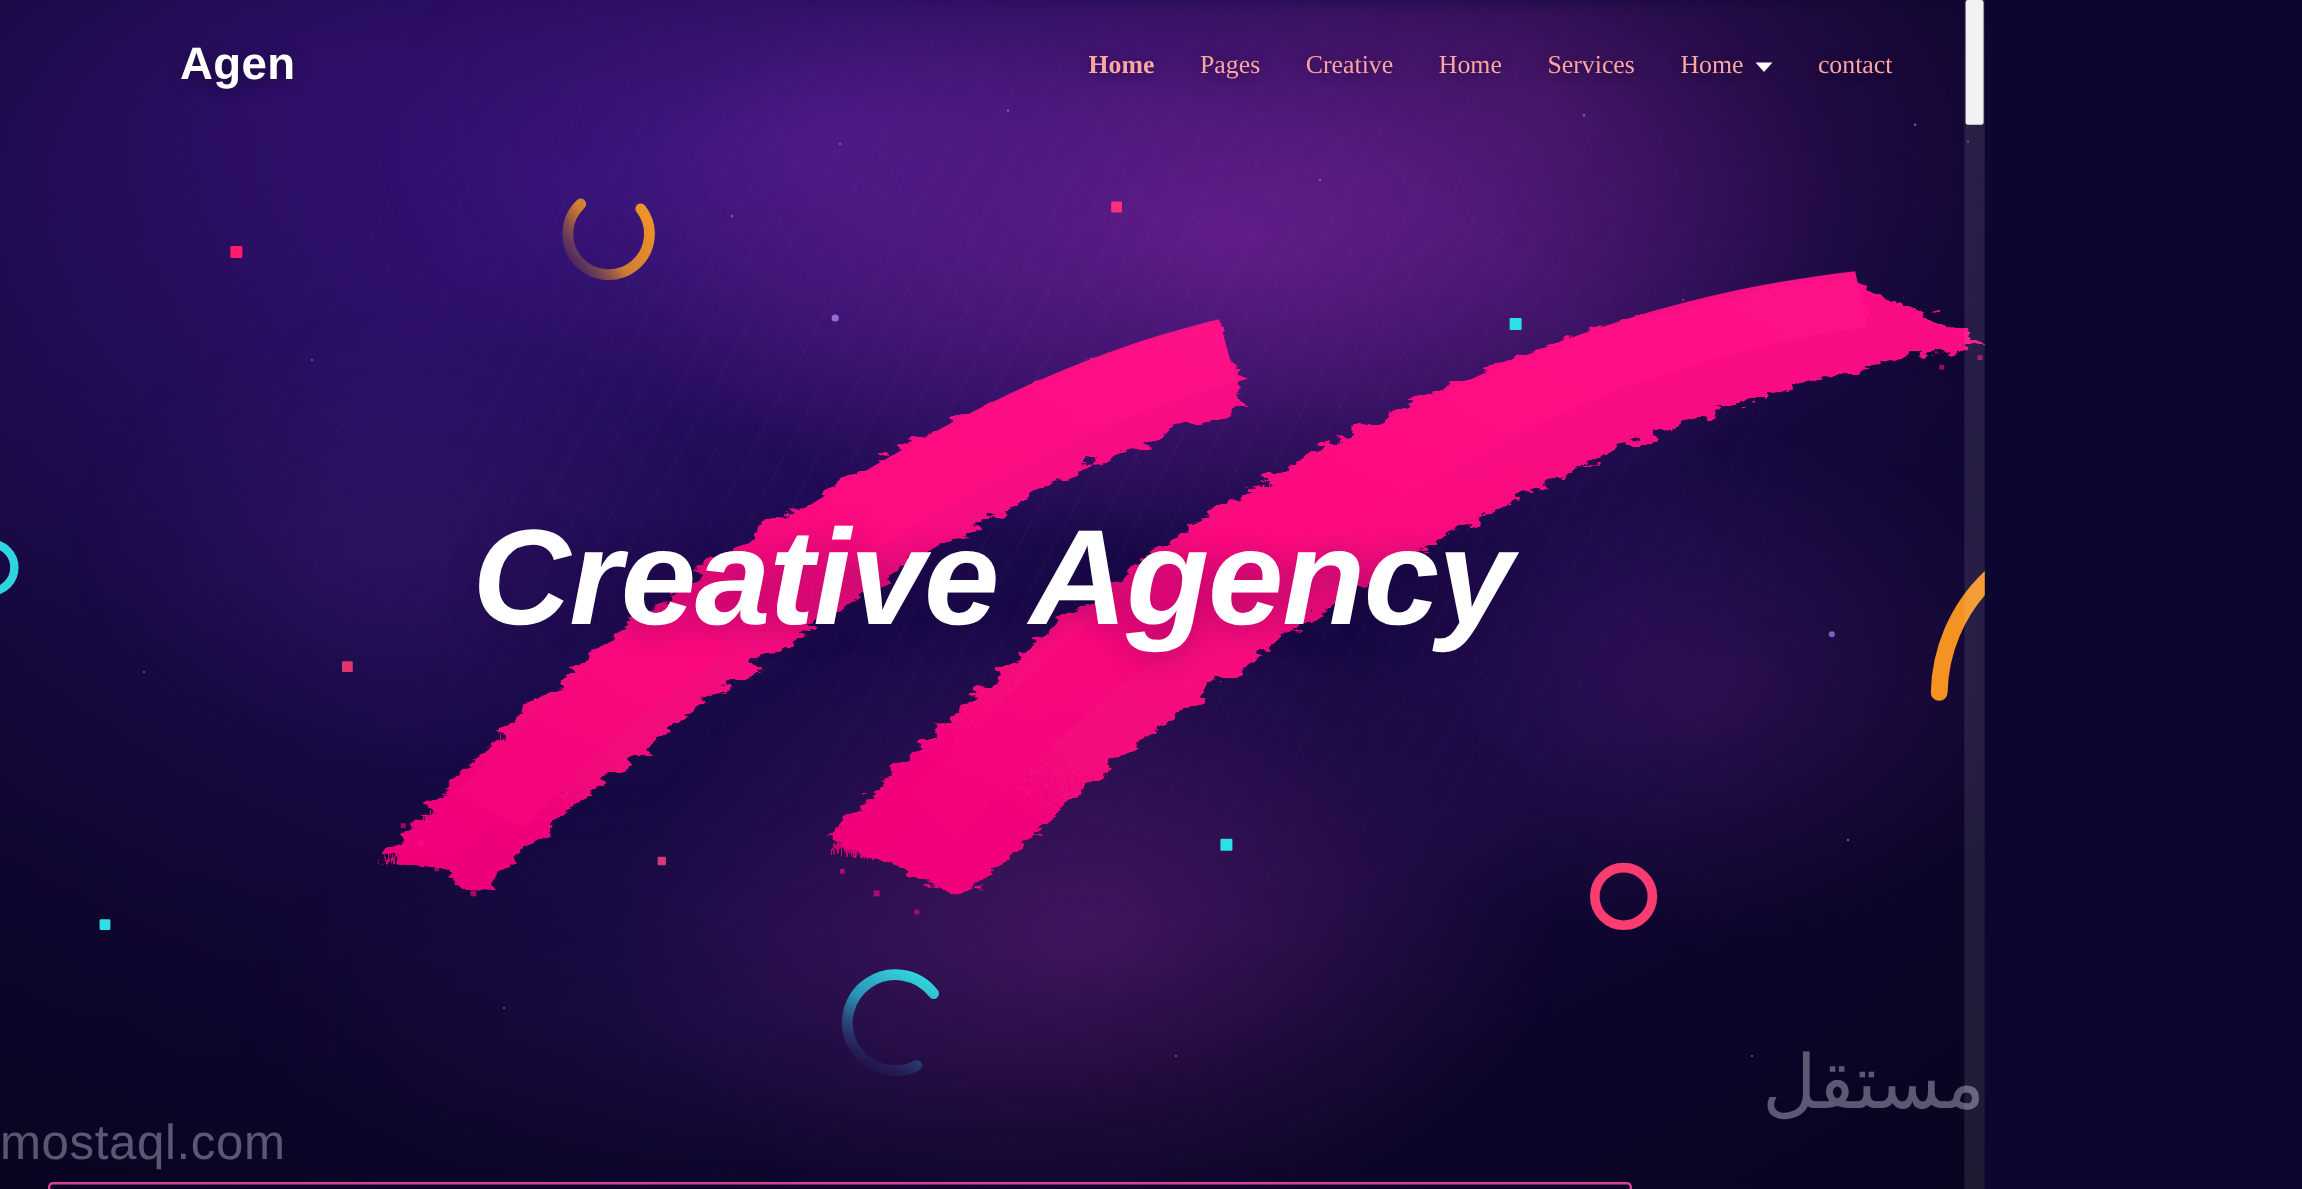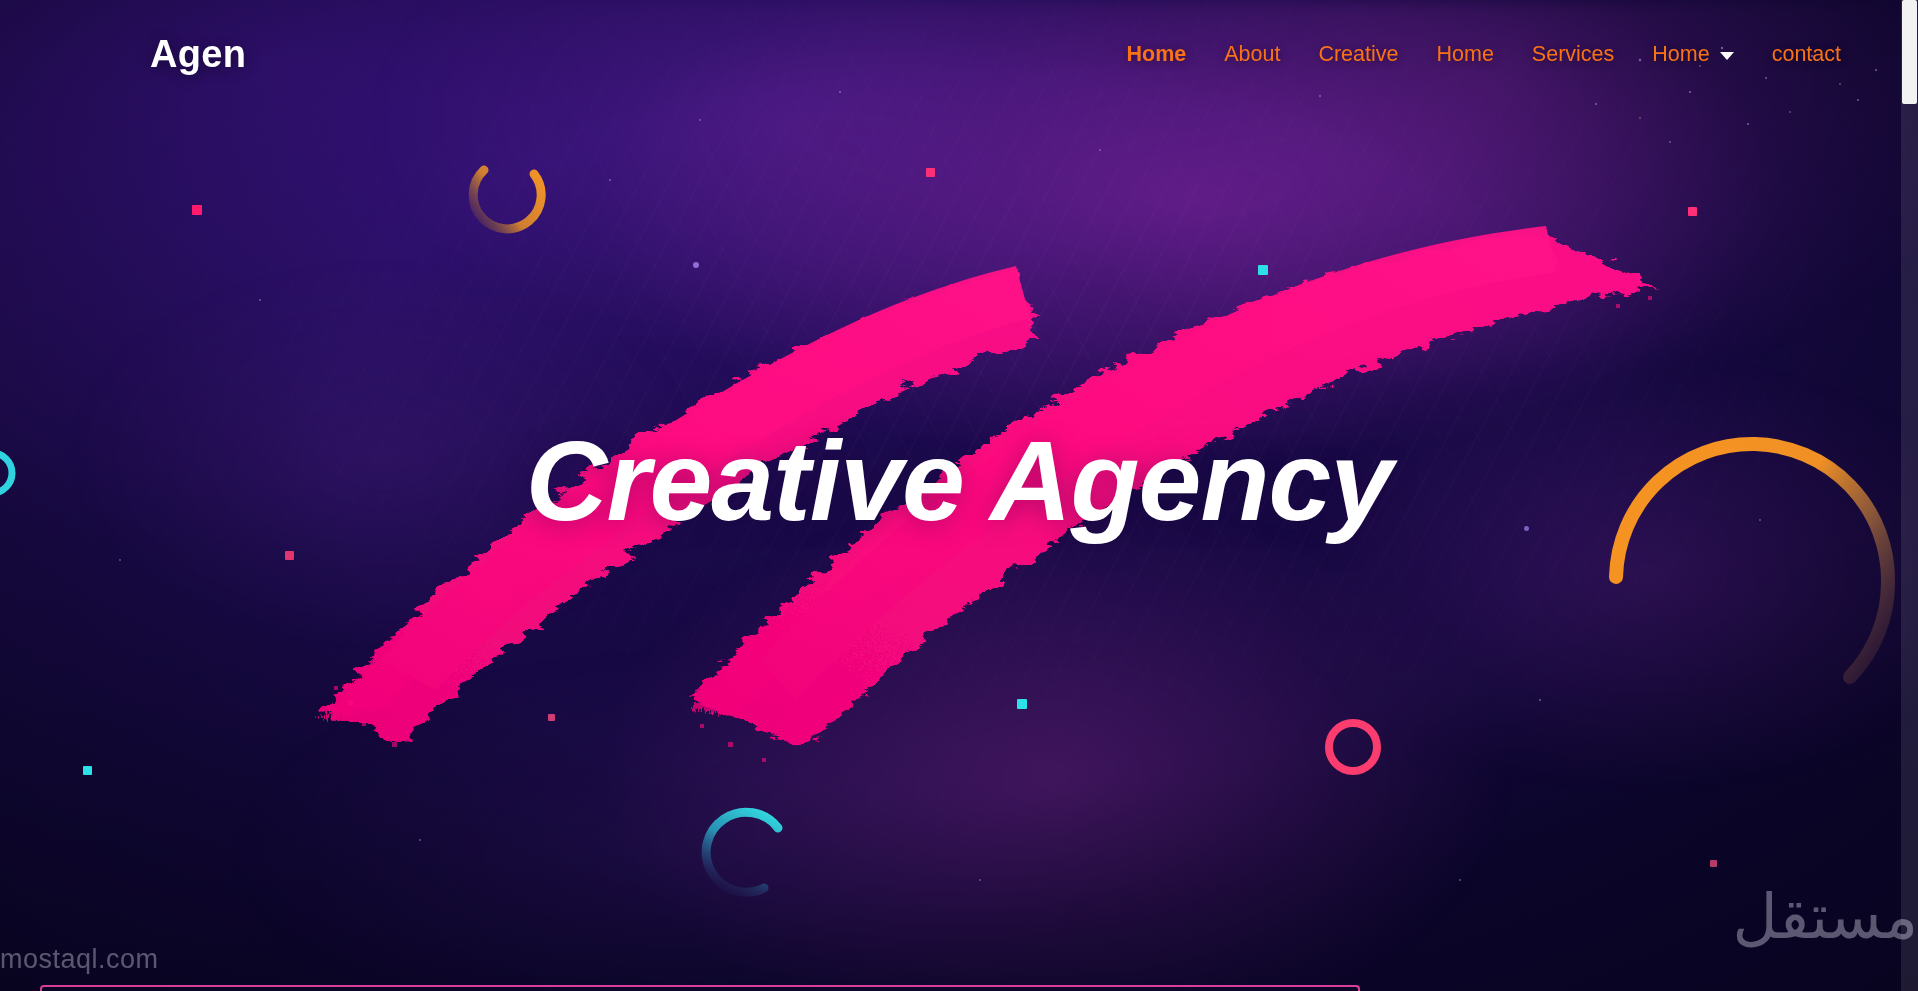--- a/index.html
+++ b/index.html
@@ -6,21 +6,21 @@
   *{margin:0;padding:0;box-sizing:border-box;}
   html,body{width:1918px;height:991px;overflow:hidden;background:#0d0630;}
   body{
     font-family:"Liberation Sans","DejaVu Sans",sans-serif;
     -webkit-font-smoothing:antialiased;
   }
 
   
   .hero{
     position:relative;
-    width:1918px;height:991px;
+    width:1654px;height:991px;
     overflow:hidden;
     background:#150a3e;
   }
 
   
   .bg-base{
     position:absolute;inset:0;
     background:
       radial-gradient(130% 95% at 14% 6%,   #3a1384 0%,  #2a0f66 26%, #1a0a4a 52%, #0d0630 100%),
       linear-gradient(180deg,#1d0c57 0%, #160a43 55%, #0c0528 100%);
@@ -62,25 +62,26 @@
   .logo{
     font-size:38px;font-weight:700;color:#fff;letter-spacing:.3px;
     text-shadow:0 2px 14px rgba(0,0,0,.45);
     cursor:pointer;
   }
   .nav-list{
     margin-left:auto;display:flex;align-items:center;gap:0;
     list-style:none;
   }
   .nav-link{
-    color:#f97316;font-size:21.5px;font-weight:400;
+    color:#fca5a5;font-size:21.5px;font-weight:400;
     text-decoration:none;padding:8px 19px;display:inline-flex;
     align-items:center;gap:10px;white-space:nowrap;
     text-shadow:0 1px 10px rgba(0,0,0,.4);
     cursor:pointer;
+    font-family:Liberation Serif, serif;
   }
   .nav-link.active{font-weight:700;}
   .caret{
     width:0;height:0;display:inline-block;
     border-left:7px solid transparent;border-right:7px solid transparent;
     border-top:8px solid #fff;margin-top:4px;
   }
 
   
   .brush-wrap{
@@ -110,21 +111,21 @@
     position:absolute;left:0;right:0;bottom:16px;
     z-index:30;pointer-events:none;
     opacity:.40;
   }
   .wm-ar{
     font-size:62px;line-height:.95;color:#d9d4e8;font-weight:400;
     font-family:"DejaVu Sans",sans-serif;direction:rtl;
     letter-spacing:1px;
   }
   .wm-en{
-    font-size:27px;line-height:1.1;color:#d6d1e6;font-weight:400;
+    font-size:41px;line-height:1.1;color:#d6d1e6;font-weight:400;
     letter-spacing:.5px;margin-top:-2px;
   }
 
   
   .scrollbar-track{
     position:absolute;top:0;right:0;width:17px;height:991px;
     background:rgba(240,240,240,.10);z-index:60;
   }
   .scrollbar-thumb{
     position:absolute;top:0;right:1px;width:15px;height:104px;
@@ -181,21 +182,21 @@
     </g>
   </svg>
 
   <nav class="navbar">
     <div class="logo">Agen</div>
     <ul class="nav-list">
       <li>
         <a class="nav-link active" href="#">Home</a>
       </li>
       <li>
-        <a class="nav-link" href="#">About</a>
+        <a class="nav-link" href="#">Pages</a>
       </li>
       <li>
         <a class="nav-link" href="#">Creative</a>
       </li>
       <li>
         <a class="nav-link" href="#">Home</a>
       </li>
       <li>
         <a class="nav-link" href="#">Services</a>
       </li>

